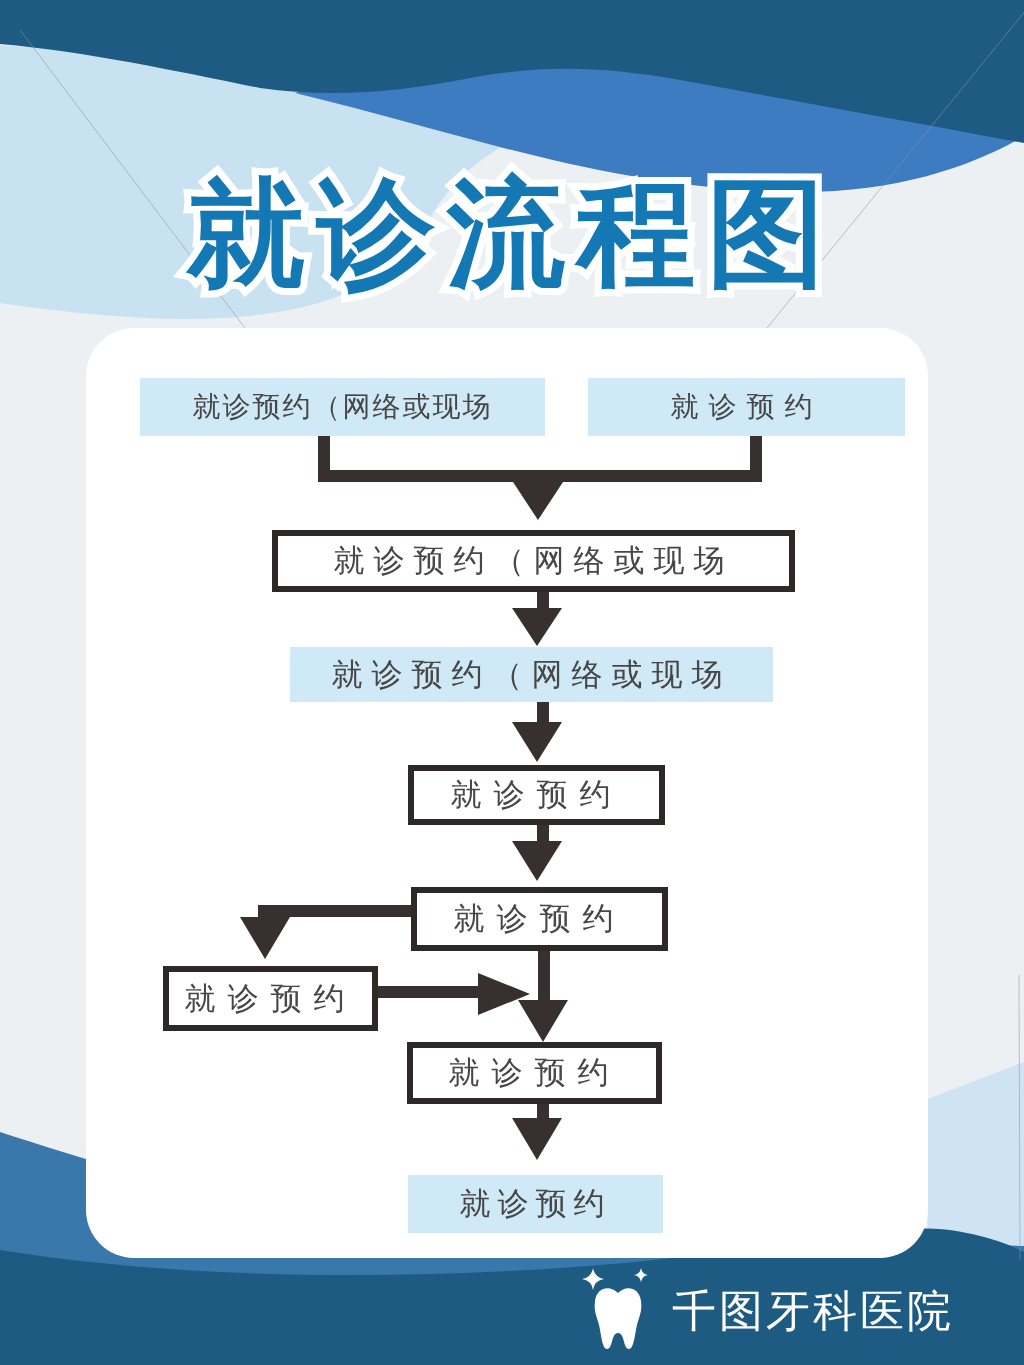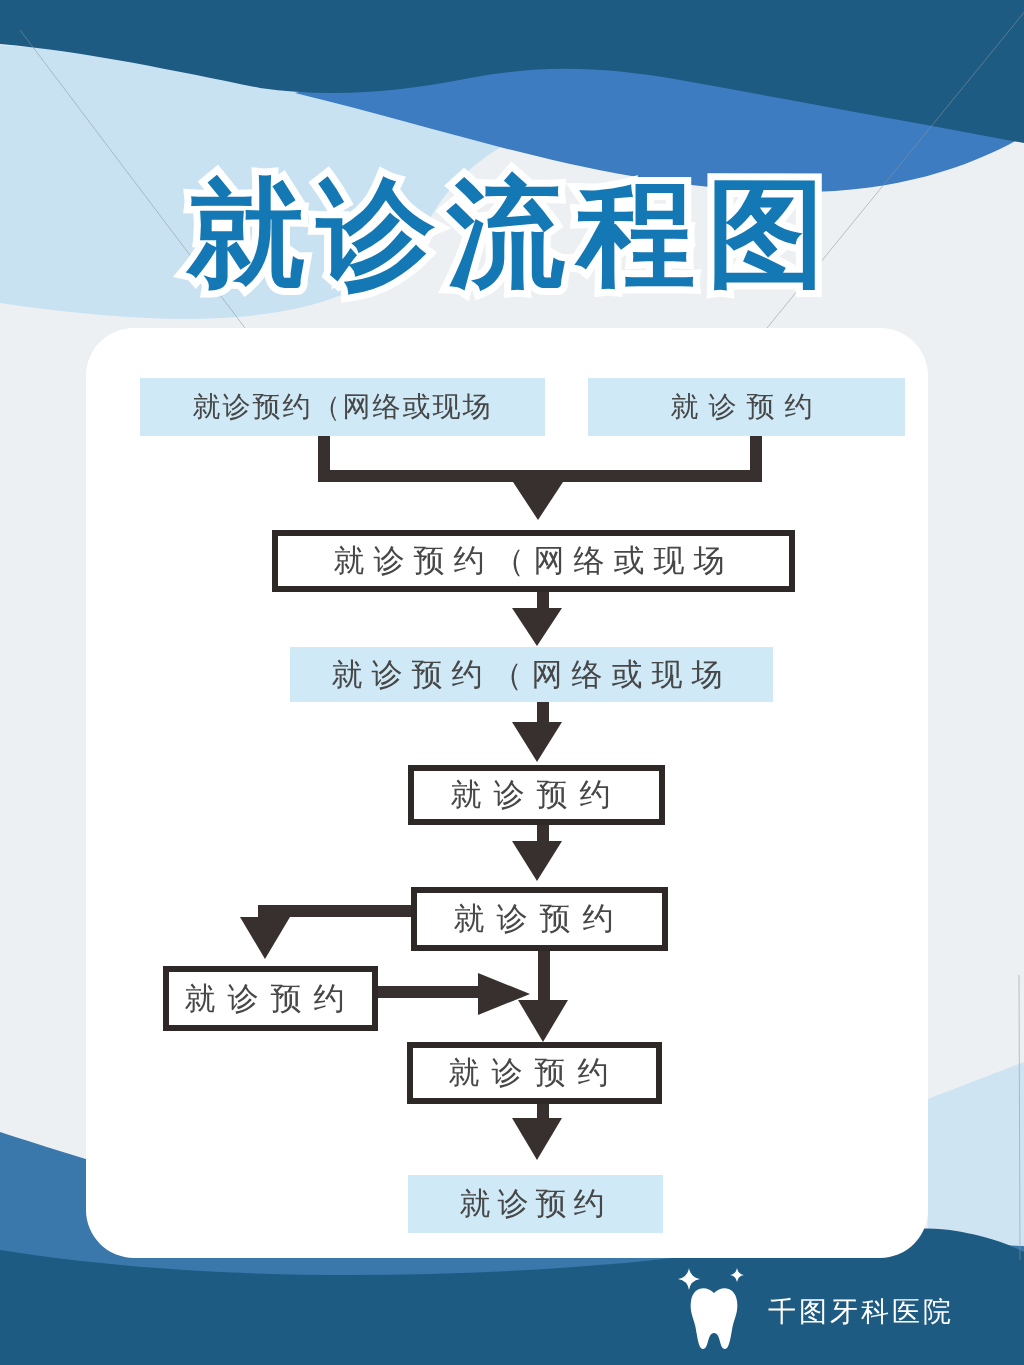--- a/index.html
+++ b/index.html
@@ -50,21 +50,21 @@
   .tri-right{position:absolute;width:0;height:0;
     border-top:21px solid transparent;border-bottom:21px solid transparent;
     border-left:52px solid #37302e;}
   
   .footer{
     position:absolute;left:0;top:1258px;width:1024px;height:107px;z-index:3;
     display:flex;align-items:center;justify-content:flex-end;
     padding-right:70px;box-sizing:border-box;gap:16px;
   }
   .hospital-name{
-    color:#ffffff;font-size:28px;letter-spacing:3px;font-weight:400;white-space:nowrap;
+    color:#ffffff;font-size:44px;letter-spacing:3px;font-weight:400;white-space:nowrap;
   }
 </style>
 </head>
 <body>
 
 <div class="canvas">
 
   <svg class="layer" width="1024" height="470" viewBox="0 0 1024 470">
     <path fill="#c9e2f2" d="M0,45 C230,62 480,66 655,100 C545,116 472,148 432,215 C382,318 235,338 0,303 Z"></path>
     <path fill="#3d7cc0" d="M295,93 C470,135 610,190 800,192 C900,192 975,165 1024,136 L1024,55 C780,25 480,38 295,93 Z"></path>

